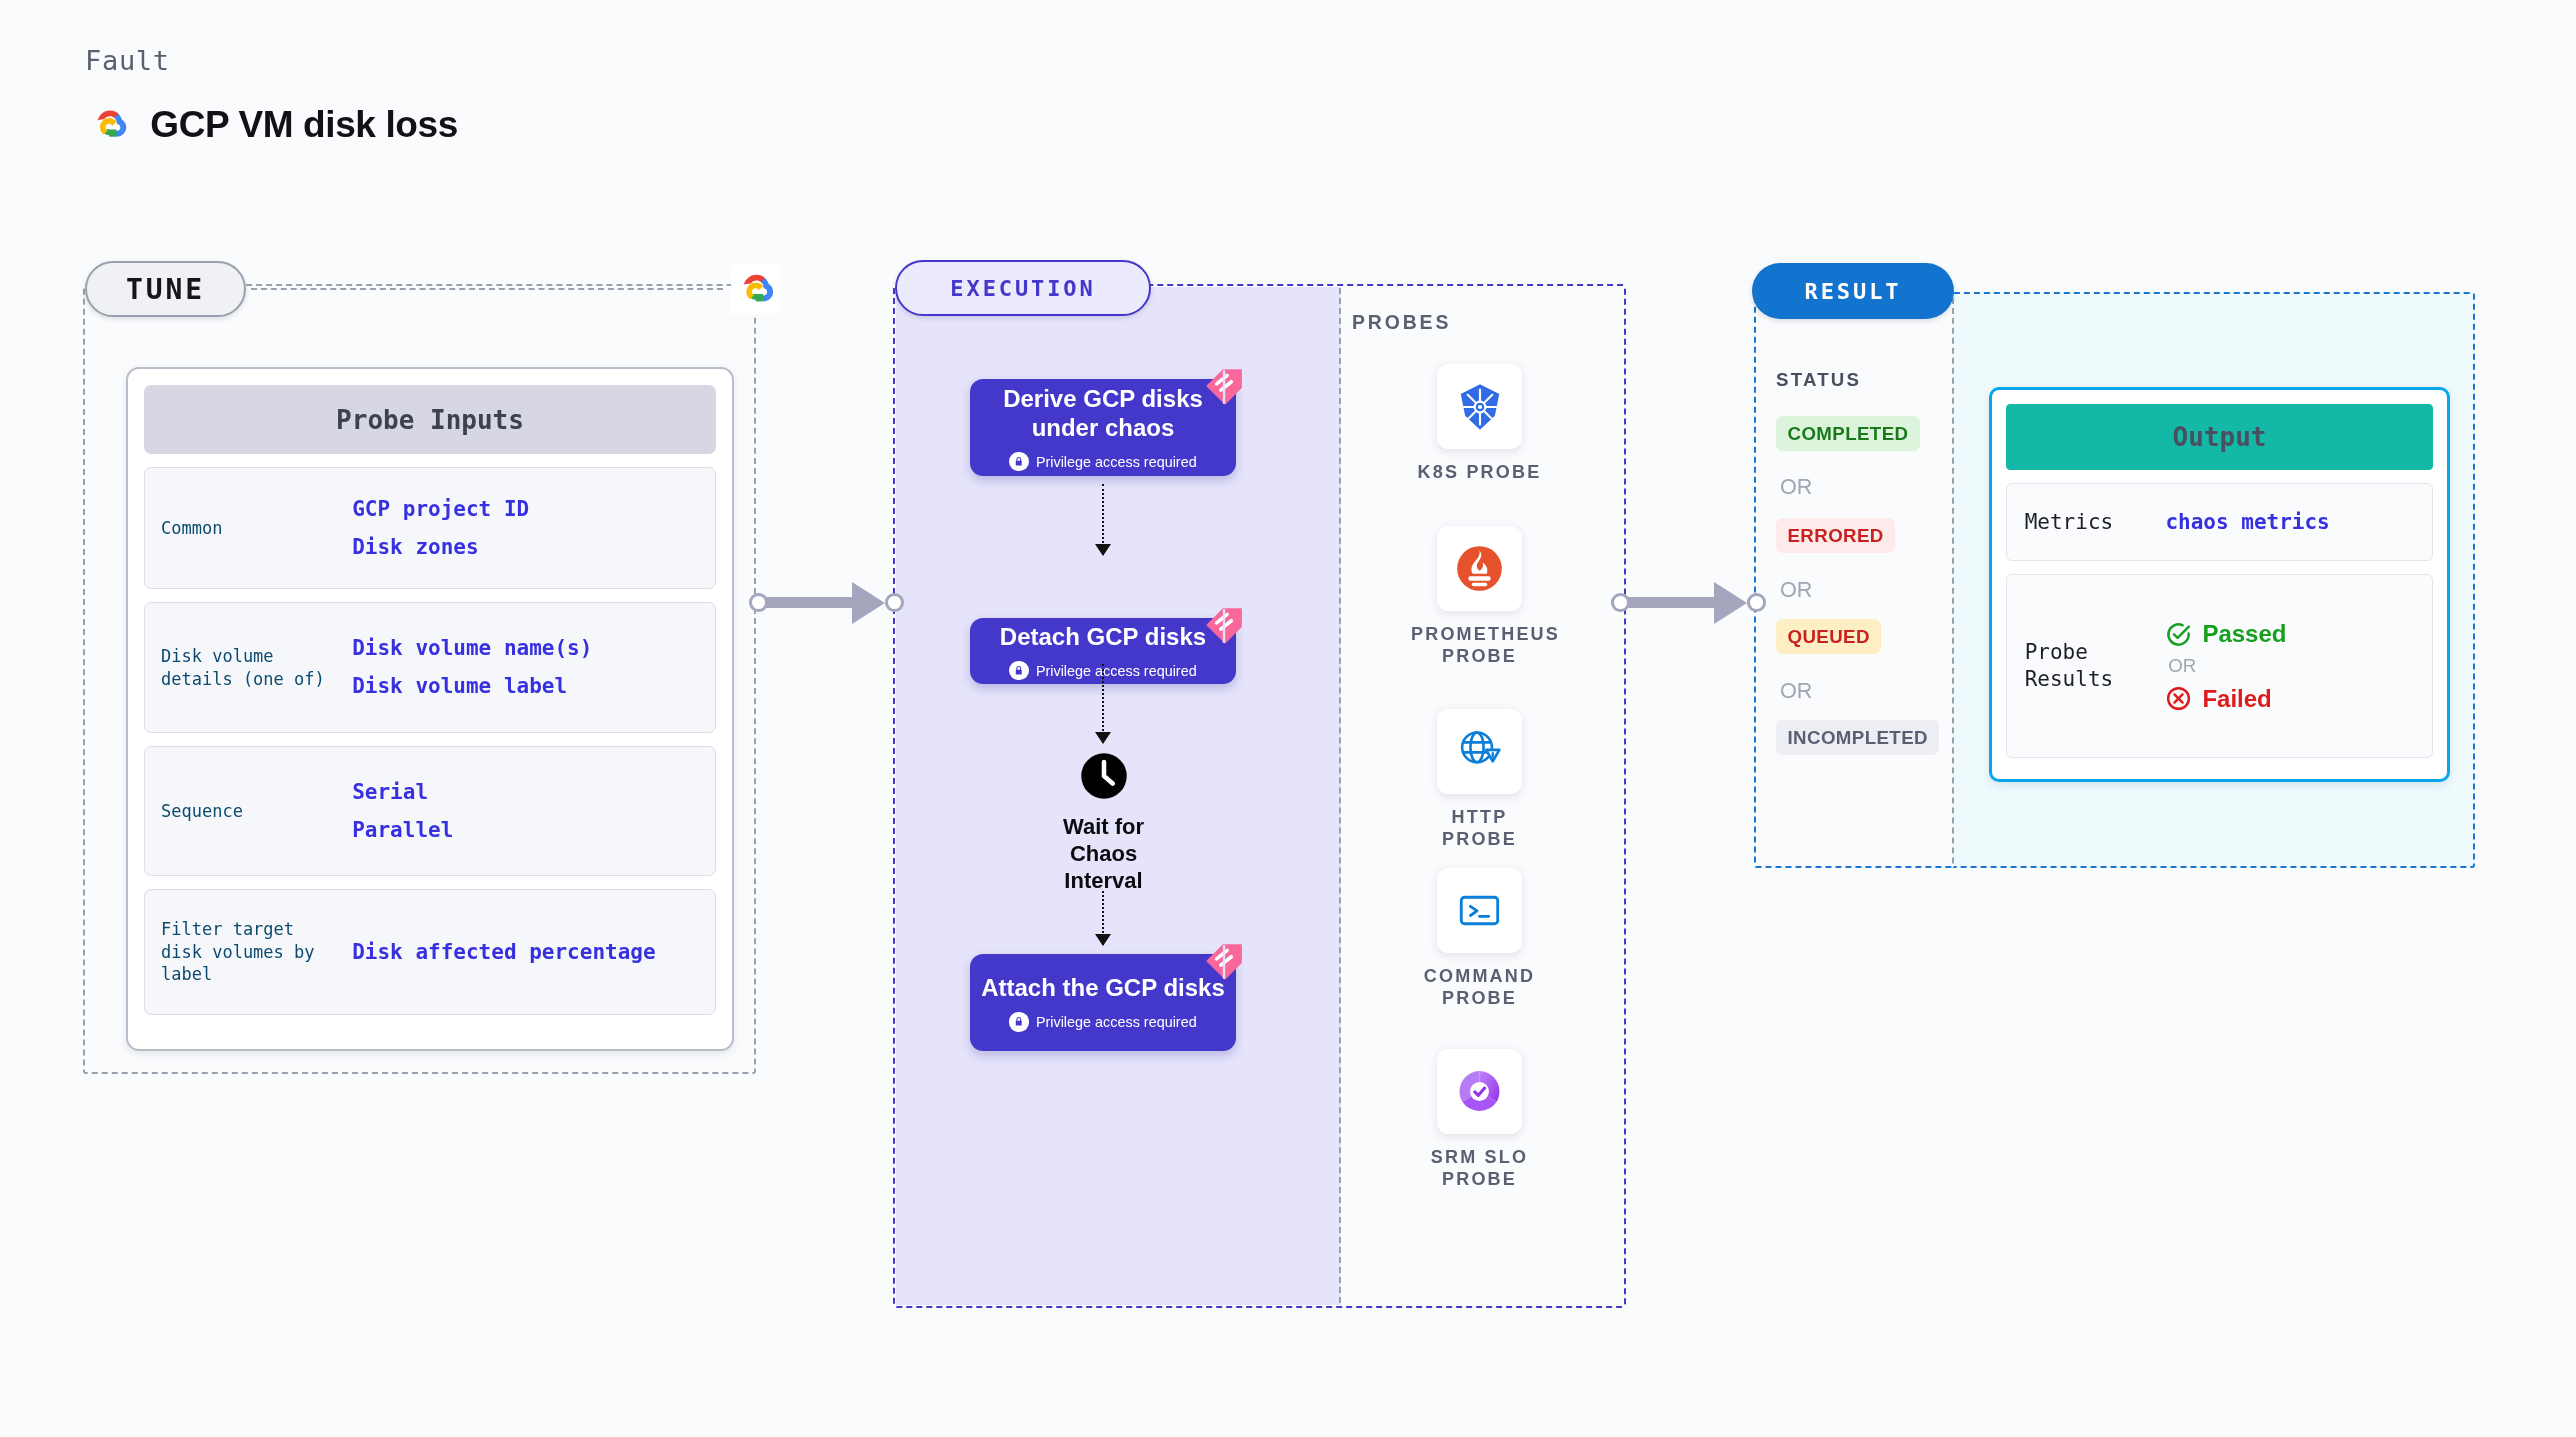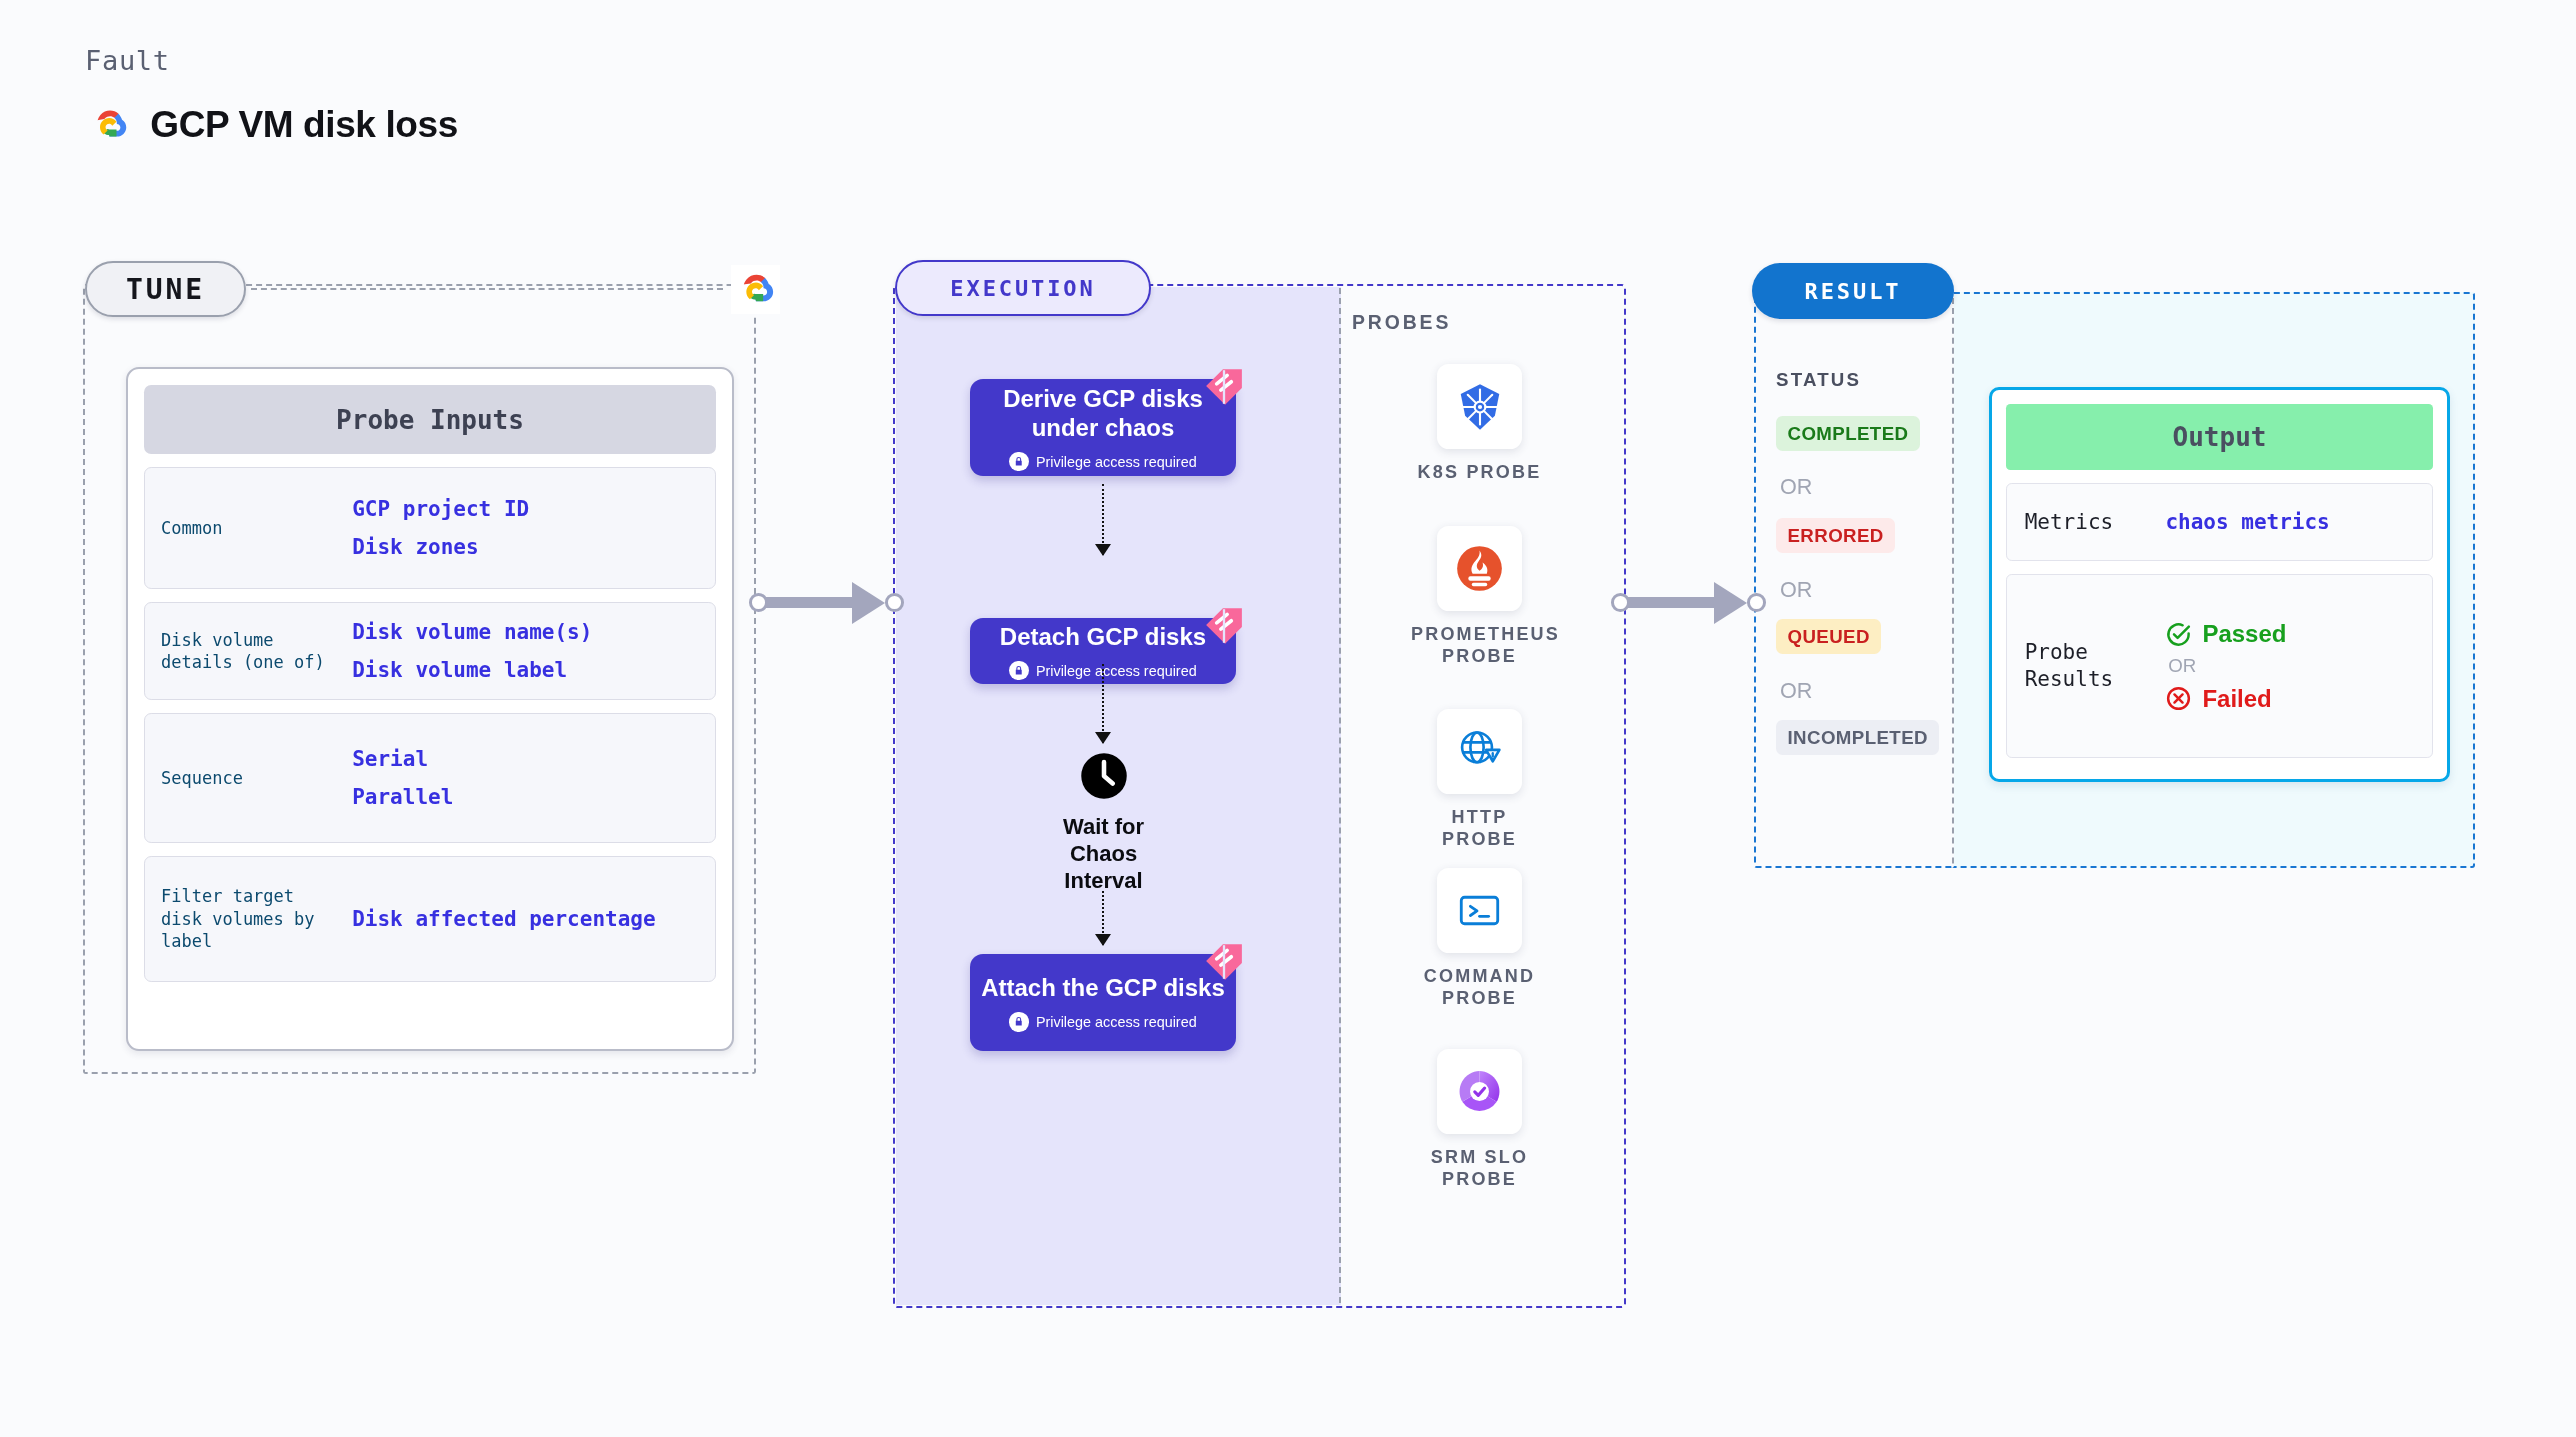--- a/index.html
+++ b/index.html
@@ -62,21 +62,21 @@
   .ui-row .k {
     width: 184px; flex: 0 0 184px;
     font-family: "DejaVu Sans Mono", monospace; font-size: 17px; color: #0c4a6e; line-height: 1.32;
   }
   .ui-row .v { display: flex; flex-direction: column; gap: 13px; }
   .ui-row .v span {
     font-family: "DejaVu Sans Mono", monospace; font-size: 21px;
     color: #3730e0; font-weight: 700; line-height: 1.18;
   }
   #row-common { height: 122px; }
-  #row-volume { height: 98px; }
+  #row-volume { height: 131px; }
   #row-sequence { height: 130px; }
   #row-filter { height: 126px; }
 
   
   #exec-area {
     left: 893px; top: 284px; width: 733px; height: 1024px;
     border: 2.9px dashed #4338ca; border-radius: 4.3px; background: transparent;
   }
   #exec-fill {
     position: absolute; left: 896px; top: 287px; width: 445px; height: 1018px;
@@ -174,21 +174,21 @@
   #sb2 { top: 619px; background: #fdeec3; color: #c92020; }
   #or2 { top: 678px; }
   #sb3 { top: 720px; background: #eceef4; color: #5a6072; }
 
   .outcard {
     position: absolute; left: 1989px; top: 387px; width: 461px; height: 395px;
     background: #fff; border: 3.6px solid #06a7e8; border-radius: 10px;
     box-shadow: 0 3.6px 8.6px rgba(40,90,130,.12); padding: 14.4px;
   }
   .out-head {
-    height: 66px; background: #86efac; border-radius: 4.3px;
+    height: 66px; background: #14b8a6; border-radius: 4.3px;
     display: flex; align-items: center; justify-content: center;
     font-family: "DejaVu Sans Mono", monospace; font-size: 26px; font-weight: 700; color: #4a4f60;
   }
   .out-row {
     margin-top: 13px; background: #fafbfd; border: 1.4px solid #e2e3ec; border-radius: 5.8px;
     display: flex; align-items: center; padding: 13px 17.3px; gap: 18.7px;
   }
   .out-row .k {
     width: 122px; flex: 0 0 122px;
     font-family: "DejaVu Sans Mono", monospace; font-size: 21px; color: #1d1f28; line-height: 1.3;

